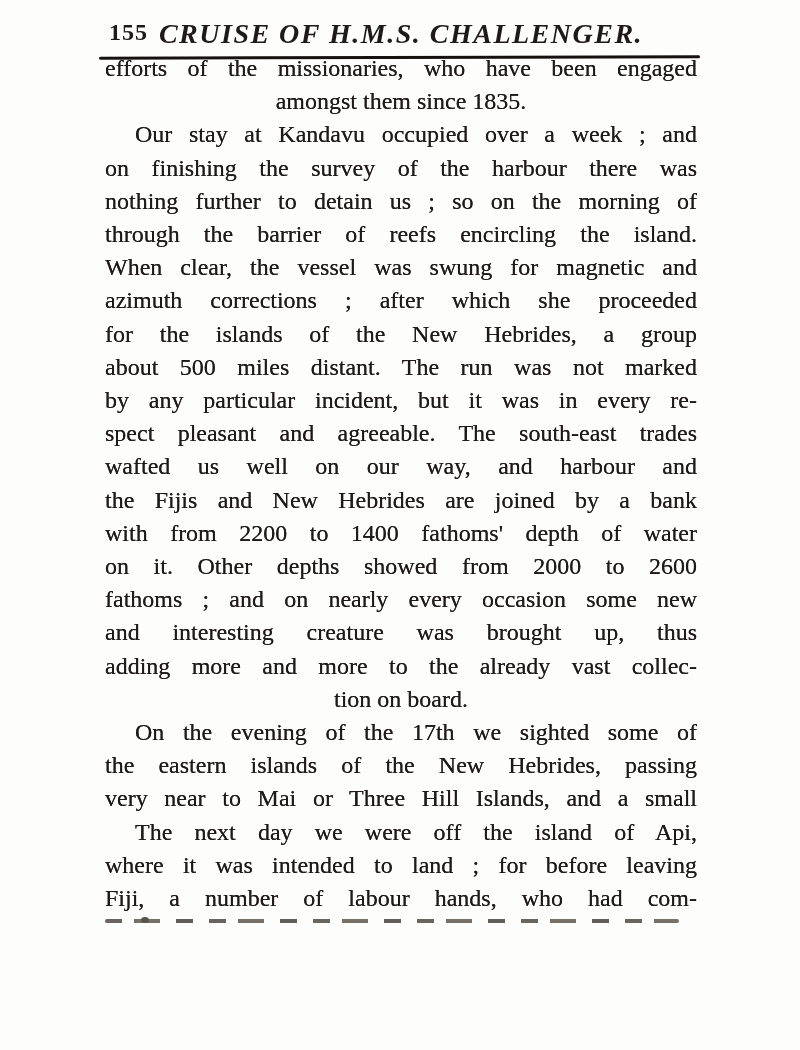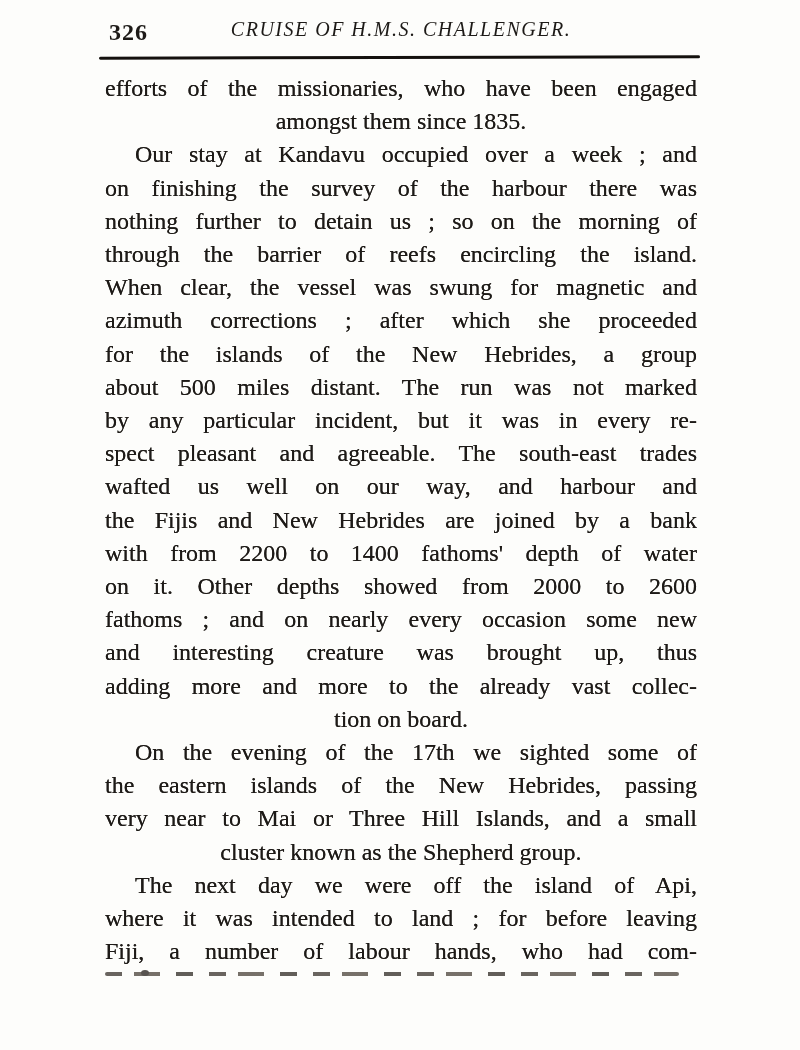--- a/index.html
+++ b/index.html
@@ -23,40 +23,40 @@
     position: absolute;
     left: 4px;
     top: 7px;
     font-size: 24px;
     letter-spacing: 1px;
     font-weight: bold;
   }
   .running-title {
     text-align: center;
     font-style: italic;
-    font-weight: normal;
-    font-size: 20px;
+    font-weight: bold;
+    font-size: 28px;
     letter-spacing: 1.5px;
     padding-top: 6px;
     white-space: nowrap;
   }
   .header-rule {
     position: absolute;
     left: 99px;
     top: 56px;
     width: 601px;
     height: 3px;
     background: #14110e;
     border-radius: 2px;
     transform: rotate(-0.12deg);
   }
   .text-block {
     position: absolute;
     left: 105px;
-    top: 72px;
+    top: 52px;
     width: 592px;
   }
   .line {
     font-size: 24px;
     line-height: 33.2px;
     text-shadow: 0 0 0.5px rgba(25, 20, 15, 0.85);
   }
   .just { text-align: justify; text-align-last: justify; }
   .noj  { text-align: center; }
   .indent { text-indent: 30px; }
@@ -81,21 +81,21 @@
     background: #211c17;
     border-radius: 50%;
   }
 </style>
 </head>
 <body>
 
 <div class="page" style="background: rgb(253, 253, 251); color: rgb(29, 26, 23);">
 
   <div class="header">
-    <span class="page-number">326</span>
+    <span class="page-number">155</span>
     <div class="running-title">CRUISE OF H.M.S. CHALLENGER.</div>
   </div>
 
   <div class="header-rule" style="background: rgb(20, 17, 14);"></div>
 
   <div class="text-block">
 
   <div class="line just">efforts of the missionaries, who have been engaged</div>
       <div class="line noj">amongst them since 1835.</div>
       <div class="line just indent">Our stay at Kandavu occupied over a week ; and</div>
@@ -112,21 +112,20 @@
       <div class="line just">the Fijis and New Hebrides are joined by a bank</div>
       <div class="line just">with from 2200 to 1400 fathoms' depth of water</div>
       <div class="line just">on it.  Other depths showed from 2000 to 2600</div>
       <div class="line just">fathoms ; and on nearly every occasion some new</div>
       <div class="line just">and interesting creature was brought up, thus</div>
       <div class="line just">adding more and more to the already vast collec-</div>
       <div class="line noj">tion on board.</div>
       <div class="line just indent">On the evening of the 17th we sighted some of</div>
       <div class="line just">the eastern islands of the New Hebrides, passing</div>
       <div class="line just">very near to Mai or Three Hill Islands, and a small</div>
-      <div class="line noj">cluster known as the Shepherd group.</div>
       <div class="line just indent">The next day we were off the island of Api,</div>
       <div class="line just">where it was intended to land ; for before leaving</div>
       <div class="line just">Fiji, a number of labour hands, who had com-</div>
       <div class="cutoff-line">
         <span class="cutoff-dot"></span>
       </div>
     </div>
 
 </div>
 

